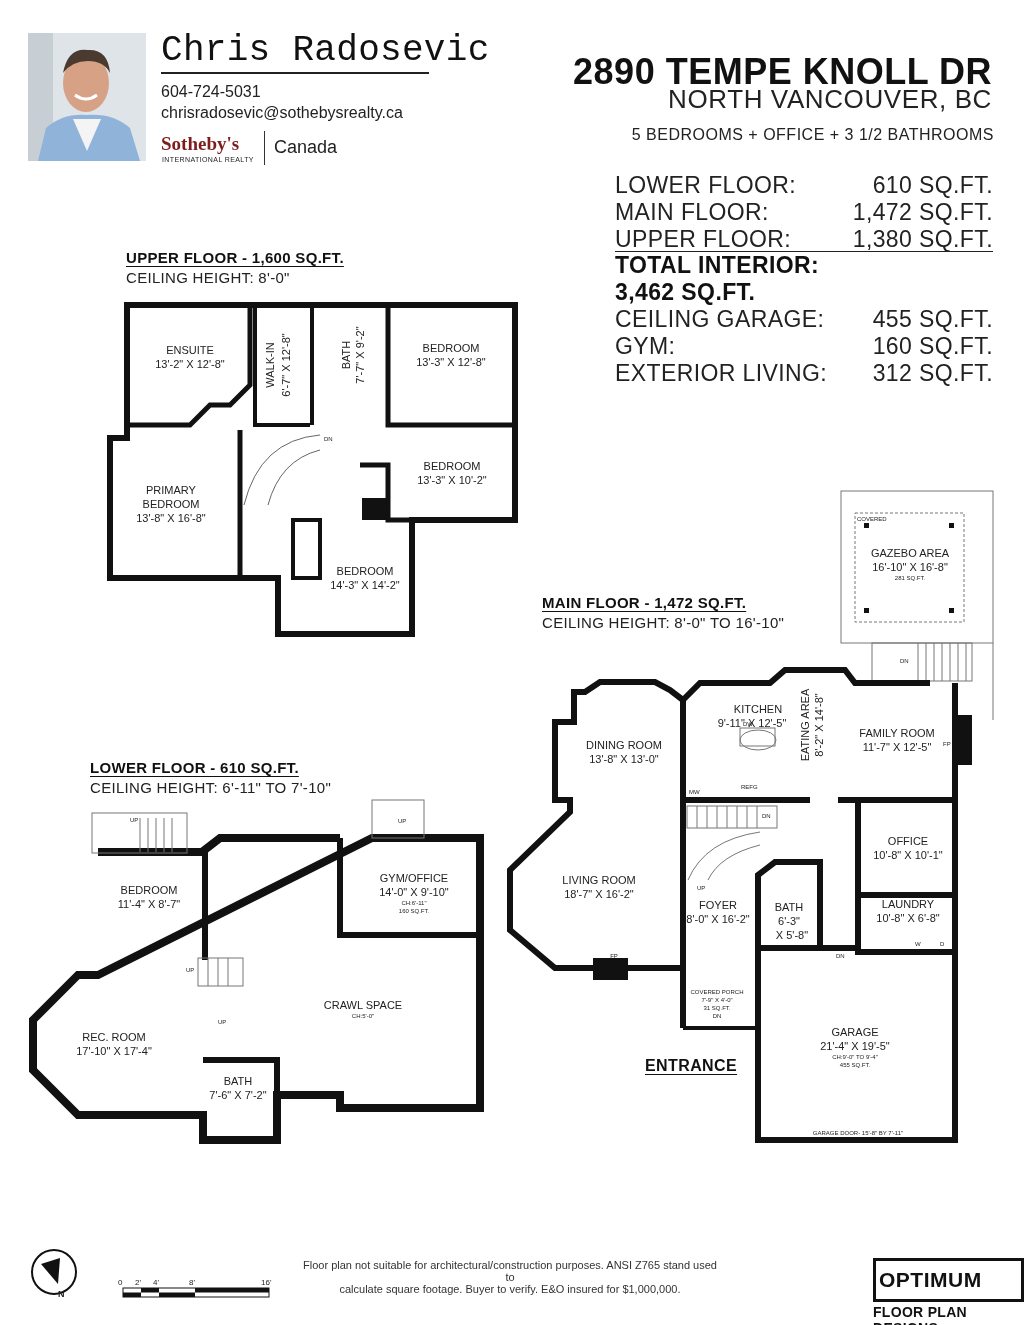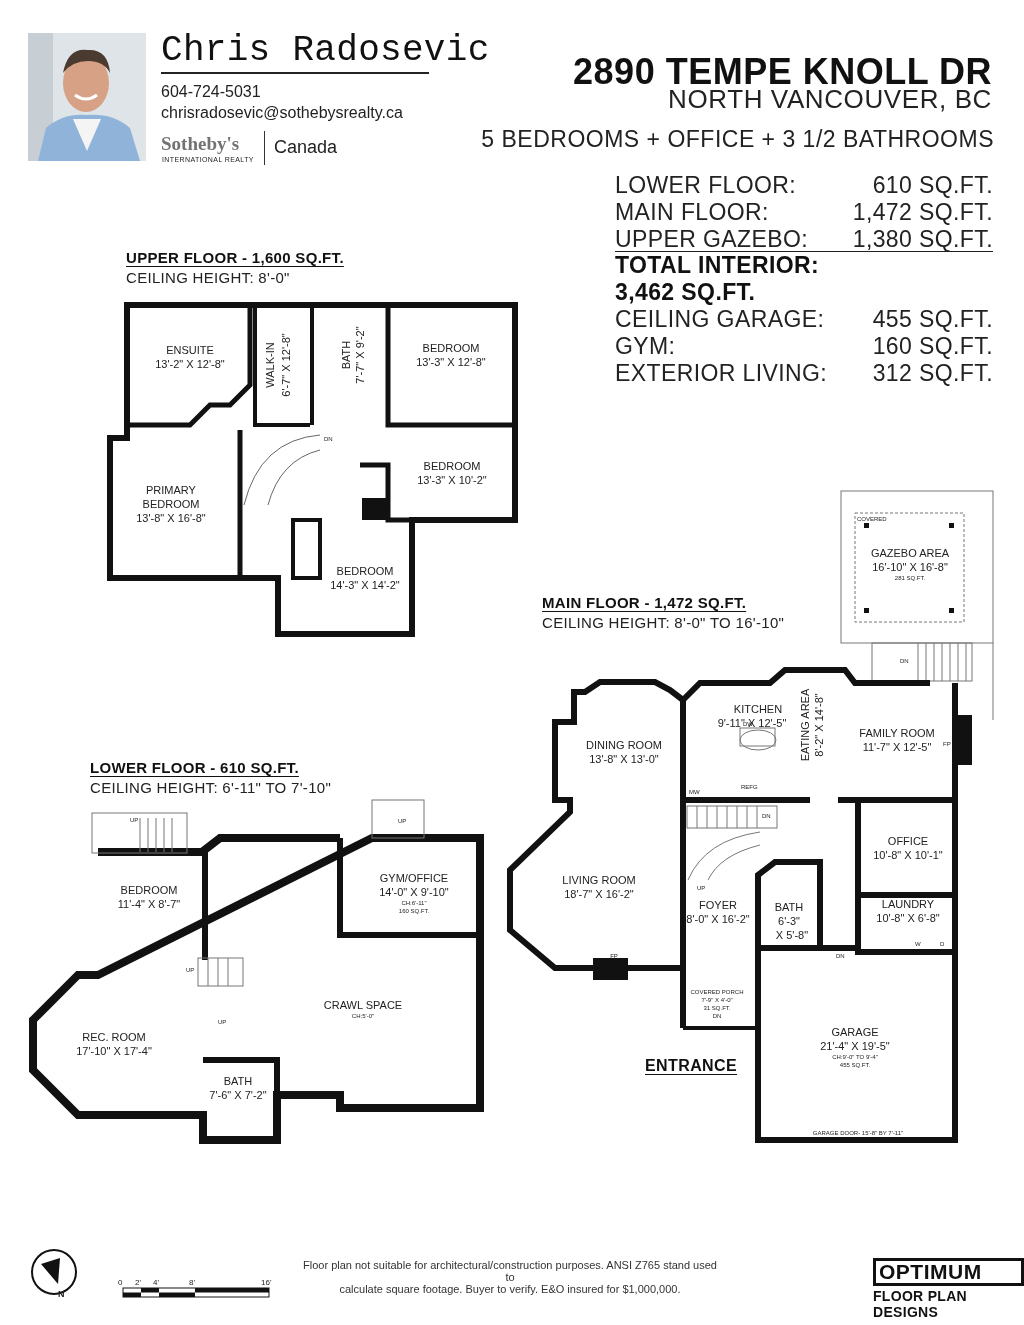--- a/index.html
+++ b/index.html
@@ -4,40 +4,40 @@
 <style>
   html,body{margin:0;padding:0;background:#fff;}
   body{width:1024px;height:1325px;position:relative;overflow:hidden;font-family:"Liberation Sans","DejaVu Sans",sans-serif;color:#111;}
   .abs{position:absolute;}
   
   .photo{left:28px;top:33px;width:118px;height:128px;background:linear-gradient(180deg,#d9dee3 0%,#e8ecef 40%,#c9d6e4 100%);overflow:hidden;}
   .agent-name{left:161px;top:30px;font-size:36px;letter-spacing:0.3px;color:#111;font-family:Liberation Mono, monospace;}
   .agent-rule{left:161px;top:72px;width:268px;height:2px;background:#222;}
   .agent-phone{left:161px;top:83px;font-size:16px;color:#222;}
   .agent-email{left:161px;top:104px;font-size:16px;color:#222;}
-  .brand{left:161px;top:133px;font-family:"Liberation Serif","DejaVu Serif",serif;font-weight:bold;font-size:19px;color:#737373;}
+  .brand{left:161px;top:133px;font-family:"Liberation Serif","DejaVu Serif",serif;font-weight:bold;font-size:19px;color:#7f1d1d;}
   .brand-sub{left:162px;top:156px;font-size:7px;letter-spacing:0.4px;color:#222;}
   .brand-div{left:264px;top:131px;width:1px;height:34px;background:#333;}
   .brand-country{left:274px;top:137px;font-size:18px;color:#222;}
   
   .addr1{right:32px;top:51px;font-size:36px;font-weight:bold;letter-spacing:0.5px;}
   .addr2{right:32px;top:84px;font-size:26px;letter-spacing:0.6px;text-align:center;color:#222;}
-  .rooms{right:30px;top:126px;font-size:23px;letter-spacing:0.5px;text-align:right;color:#222;}
+  .rooms{right:30px;top:126px;font-size:16px;letter-spacing:0.5px;text-align:right;color:#222;}
   .sqft{left:615px;width:378px;}
   .sqft .row{display:flex;justify-content:space-between;font-size:23px;letter-spacing:0.4px;color:#222;height:27px;line-height:27px;}
   .sqft .row.total{font-weight:bold;color:#111;flex-direction:column;}
   .sqft .row.under{border-bottom:1.5px solid #222;height:25px;}
   
   .ftitle{font-weight:bold;font-size:15px;letter-spacing:0.3px;text-decoration:underline;text-underline-offset:3px;}
   .fceil{font-size:15px;letter-spacing:0.3px;color:#222;}
   svg text{font-family:"Liberation Sans","DejaVu Sans",sans-serif;fill:#222;}
   .entrance{left:645px;top:1057px;font-weight:bold;font-size:16px;letter-spacing:0.4px;text-decoration:underline;text-underline-offset:3px;}
   .disclaimer{left:300px;top:1259px;width:420px;text-align:center;font-size:11px;line-height:12px;color:#333;}
   .logo{left:873px;top:1258px;}
-  .logo-box{border:3px solid #111;border-right:3px solid #111;padding:0 3px;font-weight:bold;font-size:21px;line-height:22px;letter-spacing:0.5px;color:#111;}
+  .logo-box{border:3px solid #111;border-right:3px solid #111;padding:8px 3px;font-weight:bold;font-size:21px;line-height:22px;letter-spacing:0.5px;color:#111;}
   .logo-sub{font-size:14px;font-weight:bold;letter-spacing:0.3px;margin-top:2px;color:#111;}
 </style>
 </head>
 <body>
 
 <div class="abs photo">
   <svg width="118" height="128" viewBox="0 0 118 128">
     <rect x="0" y="0" width="118" height="128" fill="#dfe4e8"></rect>
     <rect x="0" y="0" width="25" height="128" fill="#c7ced4"></rect>
     <path d="M10 128 L18 95 Q35 80 59 82 Q85 80 102 95 L112 128 Z" fill="#8fb3d9"></path>
@@ -63,21 +63,21 @@
 <div class="abs sqft" style="top:172px;">
   <div class="row">
       <span>LOWER FLOOR:</span>
       <span>610 SQ.FT.</span>
     </div>
   <div class="row">
       <span>MAIN FLOOR:</span>
       <span>1,472 SQ.FT.</span>
     </div>
   <div class="row under">
-      <span>UPPER GAZEBO:</span>
+      <span>UPPER FLOOR:</span>
       <span>1,380 SQ.FT.</span>
     </div>
   <div class="row total">
       <span>TOTAL INTERIOR:</span>
       <span>3,462 SQ.FT.</span>
     </div>
 </div>
 <div class="abs sqft" style="top:306px;">
   <div class="row">
       <span>CEILING GARAGE:</span>

